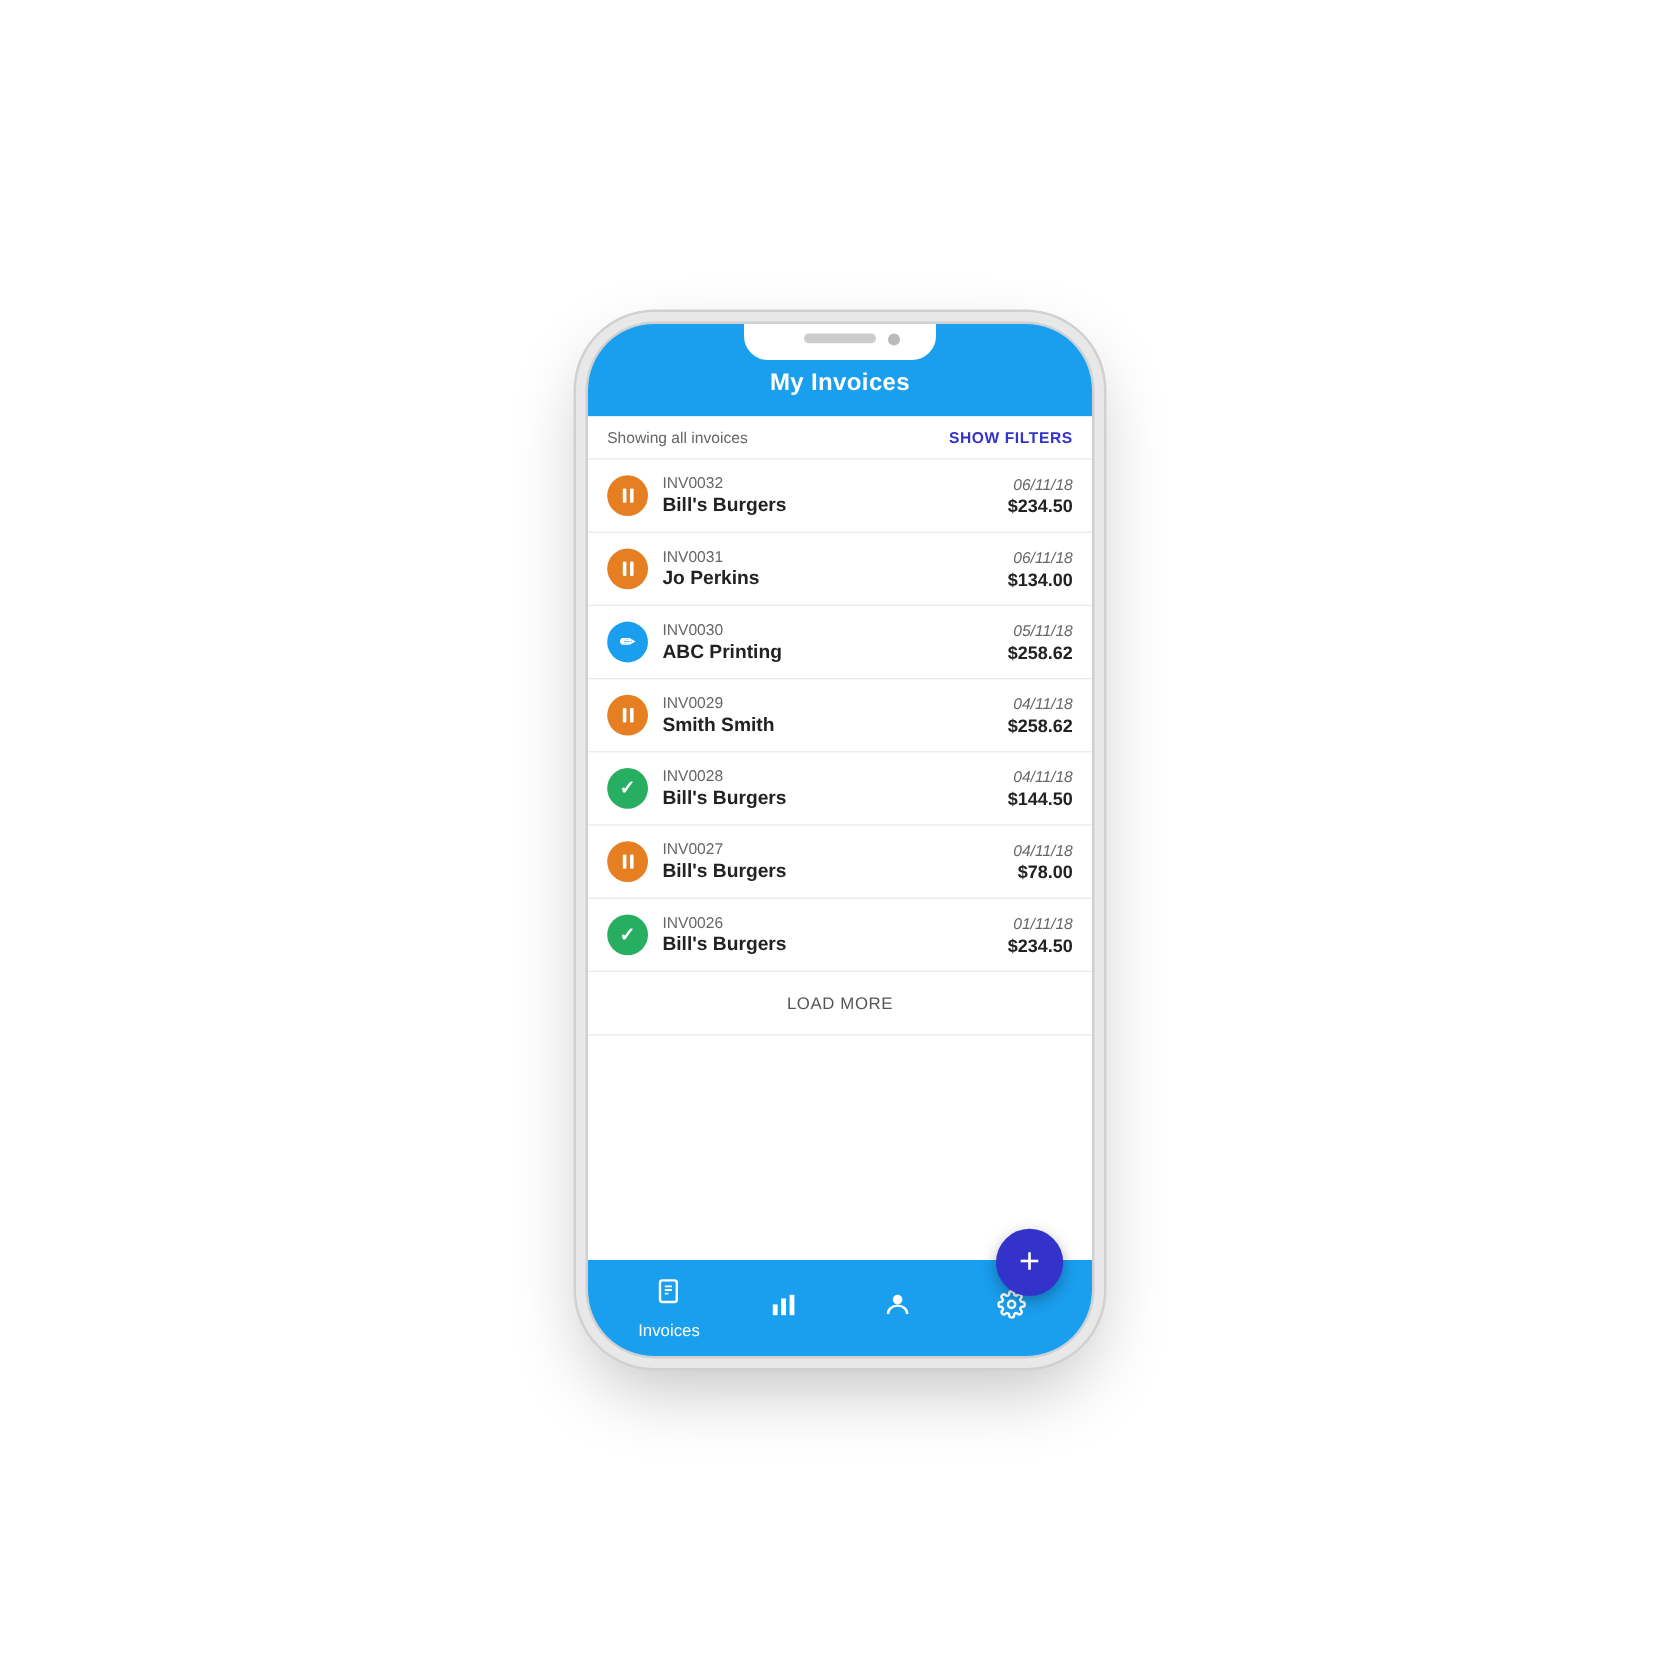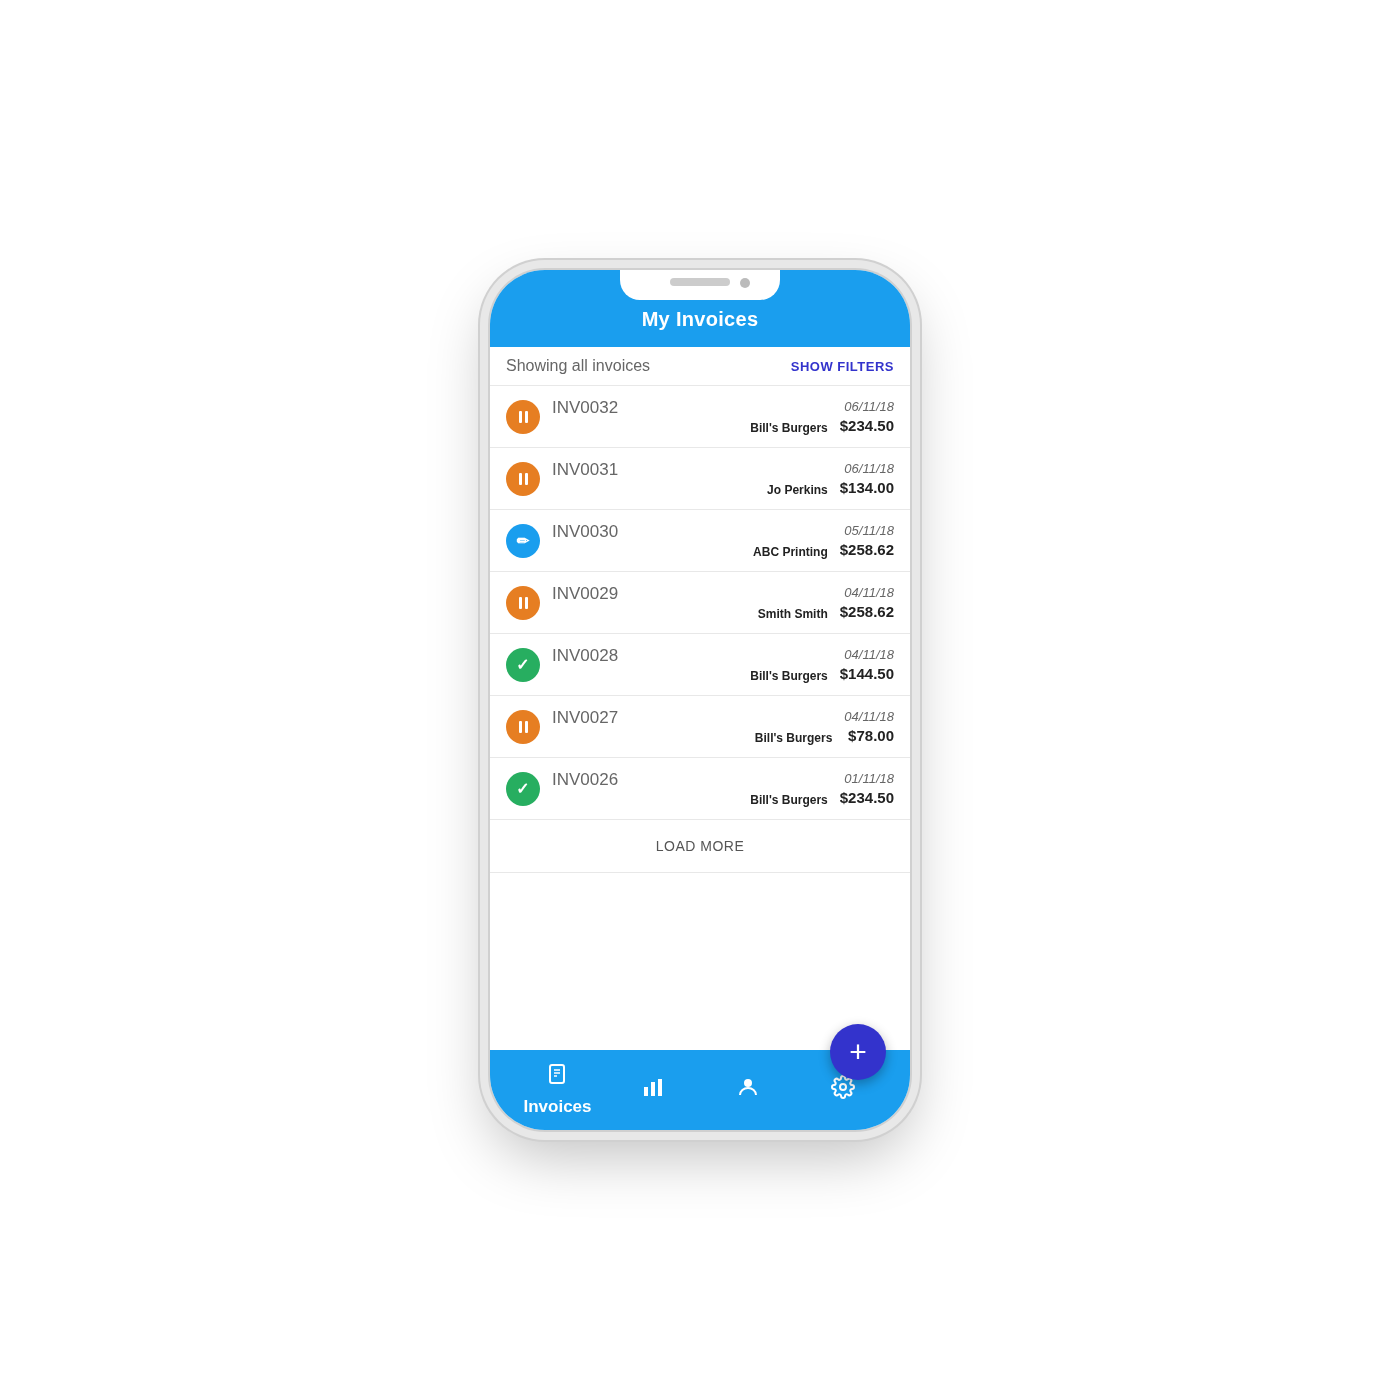--- a/index.html
+++ b/index.html
@@ -137,21 +137,21 @@
     
     .filter-row {
       display: flex;
       justify-content: space-between;
       align-items: center;
       padding: 10px 16px;
       border-bottom: 1px solid #e8e8e8;
     }
 
     .showing-label {
-      font-size: 16px;
+      font-size: 13px;
       color: #666;
     }
 
     .show-filters-btn {
       font-size: 13px;
       font-weight: 700;
       color: #3333cc;
       background: none;
       border: none;
       cursor: pointer;
@@ -196,30 +196,29 @@
 
     .status-icon.paid {
       background: #27ae60;
     }
 
     .invoice-details {
       flex: 1;
     }
 
     .invoice-number {
-      font-size: 17px;
+      font-size: 13px;
       color: #666;
       margin-bottom: 3px;
     }
 
     .invoice-name {
-      font-size: 12px;
+      font-size: 16px;
       font-weight: 700;
       color: #222;
-      text-align: right;
     }
 
     .invoice-amount-col {
       text-align: right;
     }
 
     .invoice-date {
       font-size: 13px;
       color: #666;
       margin-bottom: 3px;
@@ -268,23 +267,23 @@
       cursor: pointer;
       flex: 1;
     }
 
     .nav-icon {
       font-size: 24px;
       color: white;
     }
 
     .nav-label {
-      font-size: 17px;
+      font-size: 14px;
       color: white;
-      font-weight: 700;
+      font-weight: 400;
     }
 
     
     .fab-button {
       position: absolute;
       right: 24px;
       top: -26px;
       width: 56px;
       height: 56px;
       background: #3333cc;

